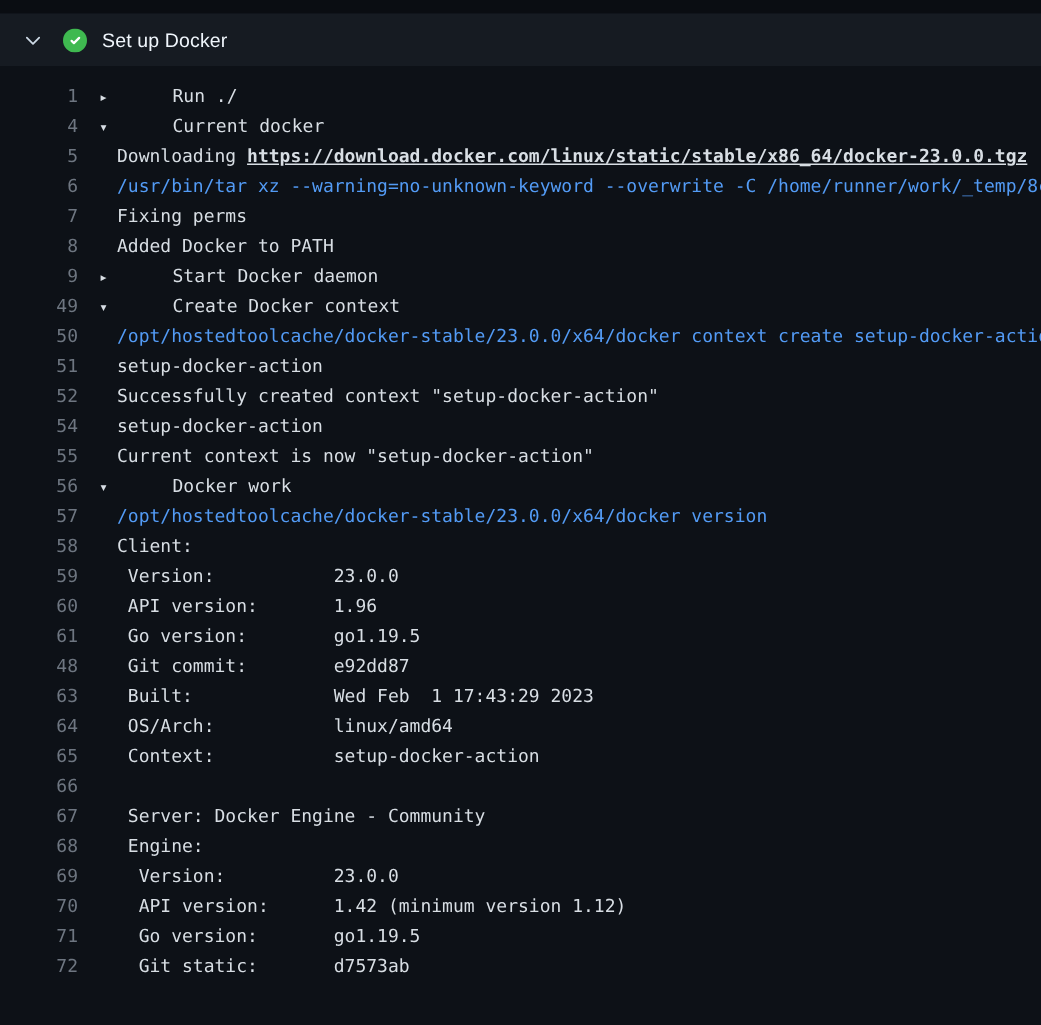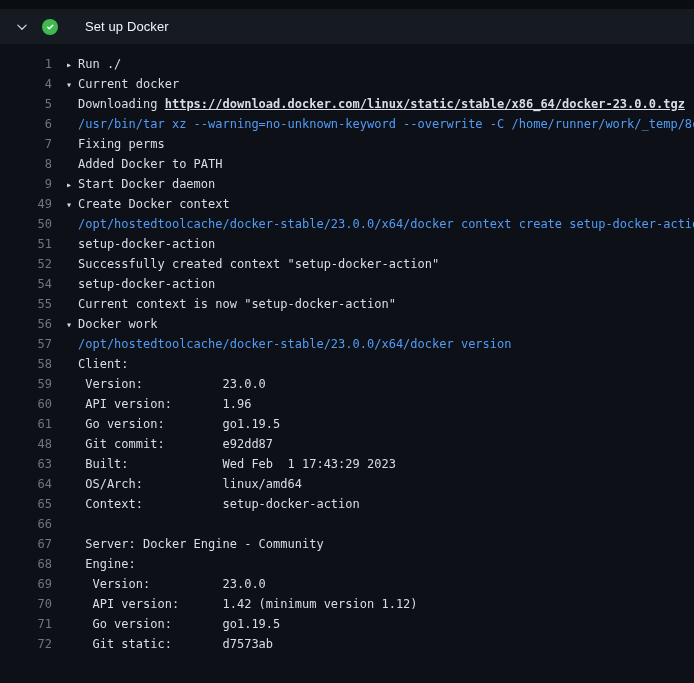--- a/index.html
+++ b/index.html
@@ -19,21 +19,21 @@
     display: flex;
     align-items: center;
     padding: 0 16px;
     font-family: "Liberation Sans", "DejaVu Sans", sans-serif;
     font-size: 13px;
     color: #f0f6fc;
     cursor: pointer;
   }
   .chevron { display: flex; align-items: center; margin-right: 14px; }
   .status-icon { display: flex; align-items: center; margin-right: 10px; }
-  .step-title { letter-spacing: 0.1px; margin-left: 17px; }
+  .step-title { letter-spacing: 0.1px; }
   .log {
     padding-top: 10px;
     font-family: "DejaVu Sans Mono", "Liberation Mono", monospace;
     font-size: 12px;
     line-height: 20px;
     color: #d8dee4;
   }
   .line { display: flex; height: 20px; }
   .num {
     width: 52px;
@@ -51,21 +51,21 @@
     flex: 1;
   }
   .arrow {
     display: inline-block;
     width: 12px;
     margin-left: -12px;
     font-size: 10px;
     color: #d8dee4;
     cursor: pointer;
   }
-  .group-title { cursor: pointer; }
+  .group-title { cursor: pointer; margin-left: 37px; }
   .command { color: var(--command-blue, #539bf5); }
   .link { text-decoration: underline; cursor: pointer; color: #d8dee4; font-weight: bold; }
 </style>
 </head>
 <body>
 
 <div class="top-gap"></div>
 
 <div class="step-header">
   <span class="chevron">

